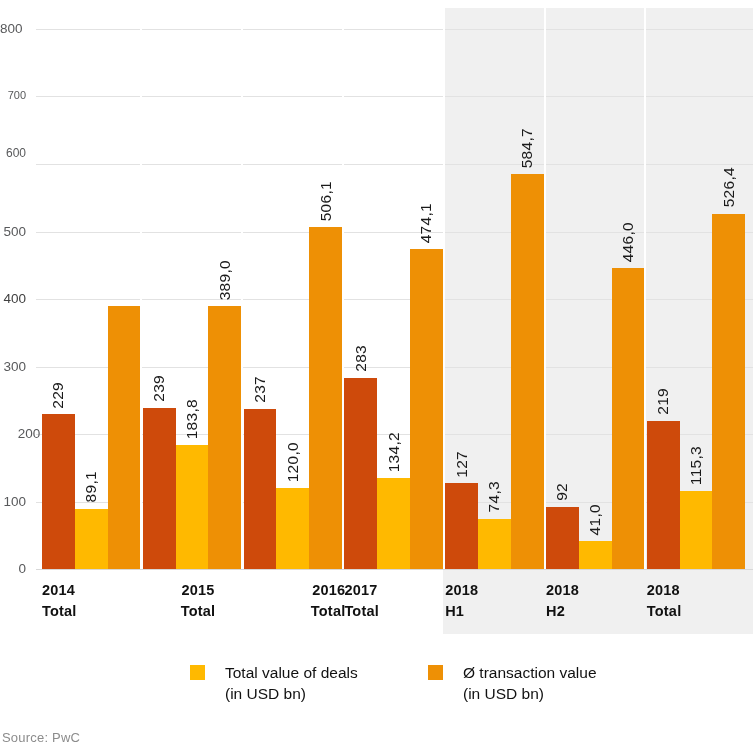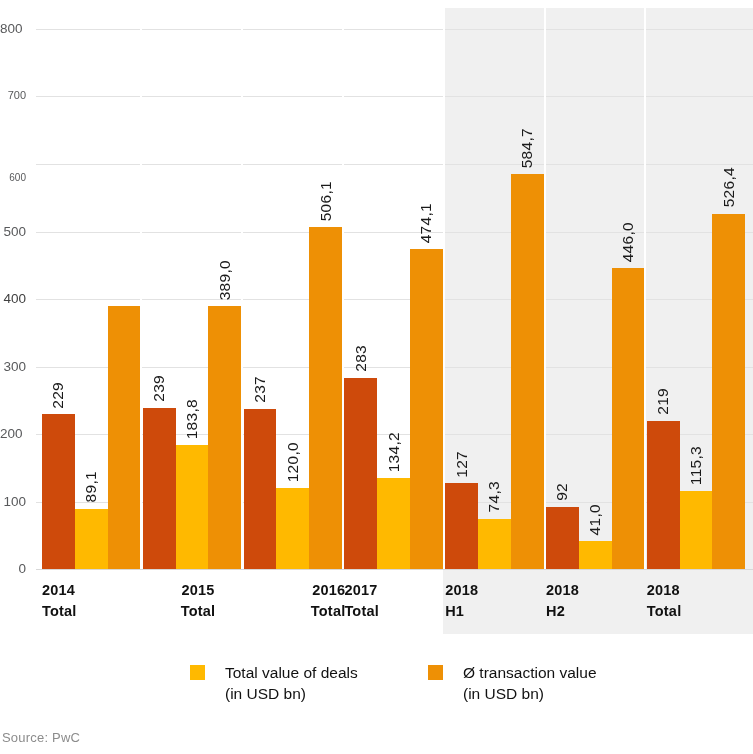--- a/index.html
+++ b/index.html
@@ -124,29 +124,29 @@
 <div id="chart-root">
 
   <div class="highlight-band" id="highlight-band" style="left: 443.2px; top: 8px; width: 309.8px; height: 626px; background: rgb(240, 240, 240);"></div>
 
   <div id="grid-layer">
       <div class="gridline" style="left: 36px; top: 29px; width: 717px;"></div>
       <div style="position: absolute; left: 0px; width: 26px; top: 21px; font-size: 13.5px; color: rgb(88, 89, 91);">800</div>
       <div class="gridline" style="left: 36px; top: 96px; width: 717px;"></div>
       <div style="position: absolute; left: 0px; width: 26px; text-align: right; top: 88.5px; font-size: 11px; color: rgb(88, 89, 91);">700</div>
       <div class="gridline" style="left: 36px; top: 164px; width: 717px;"></div>
-      <div style="position: absolute; left: 0px; width: 26px; text-align: right; top: 172px; font-size: 10px; color: rgb(88, 89, 91);">600</div>
+      <div style="position: absolute; left: 0px; width: 26px; text-align: right; top: 146px; font-size: 12px; color: rgb(88, 89, 91);">600</div>
       <div class="gridline" style="left: 36px; top: 232px; width: 717px;"></div>
       <div style="position: absolute; left: 0px; width: 26px; text-align: right; top: 223.5px; font-size: 13.5px; color: rgb(88, 89, 91);">500</div>
       <div class="gridline" style="left: 36px; top: 299px; width: 717px;"></div>
       <div style="position: absolute; left: 0px; width: 26px; text-align: right; top: 291px; font-size: 13.5px; color: #404040;">400</div>
       <div class="gridline" style="left: 36px; top: 367px; width: 717px;"></div>
       <div style="position: absolute; left: 0px; width: 26px; text-align: right; top: 358.5px; font-size: 13.5px; color: rgb(88, 89, 91);">300</div>
       <div class="gridline" style="left: 36px; top: 434px; width: 717px;"></div>
-      <div style="position: absolute; left: 0px; width: 26px; text-align: left; top: 426px; font-size: 13.5px; color: rgb(88, 89, 91);">200</div>
+      <div style="position: absolute; left: 0px; width: 26px; text-align: center; top: 426px; font-size: 13.5px; color: rgb(88, 89, 91); padding-left: 16px;">200</div>
       <div class="gridline" style="left: 36px; top: 502px; width: 717px;"></div>
       <div style="position: absolute; left: 0px; width: 26px; text-align: right; top: 493.5px; font-size: 13.5px; color: rgb(88, 89, 91);">100</div>
       <div class="gridline zero" style="left: 36px; top: 569px; width: 717px;"></div>
       <div style="position: absolute; left: 0px; width: 26px; text-align: right; top: 561px; font-size: 13.5px; color: rgb(88, 89, 91);">0</div>
     </div>
 
   <div id="bars-layer">
       <div class="bar" style="left: 42px; width: 32.8px; height: 154.575px; top: 414.425px; bottom: auto; background: rgb(206, 74, 11);">
         <div class="vwrap">
           <div class="vrot">229</div>

